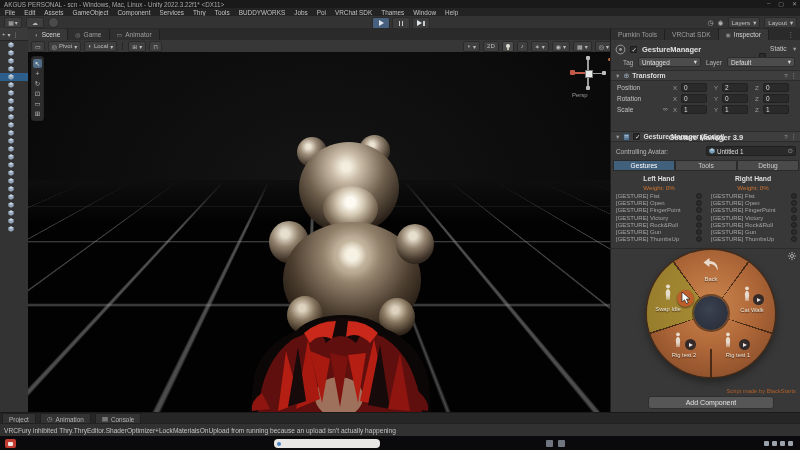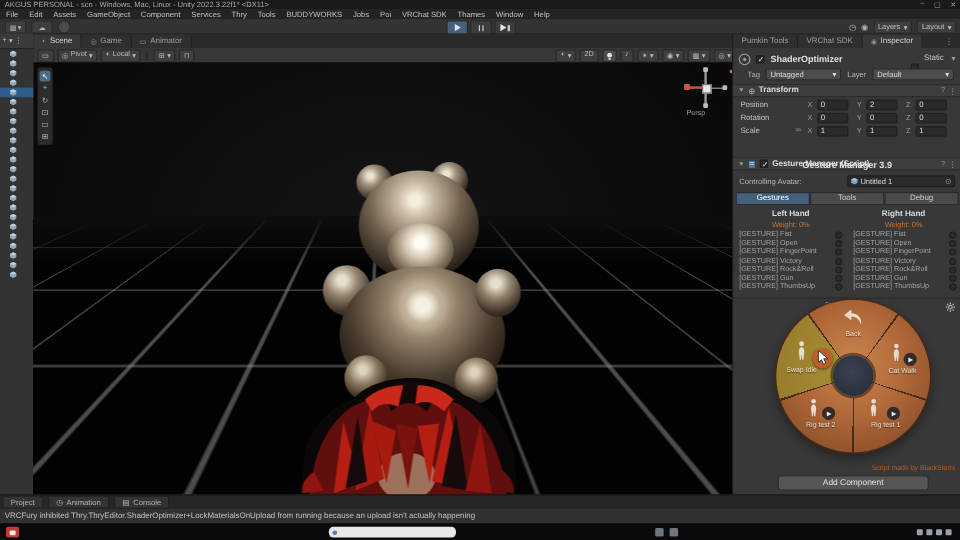--- a/index.html
+++ b/index.html
@@ -503,21 +503,21 @@
     <div class="ptab" style="margin-left:auto;background:transparent;border:none;">⋮</div>
   </div>
 
   <div class="insp">
 
     <svg class="row-abs" style="left:4px;top:4px;" width="11" height="11" viewBox="0 0 11 11">
       <circle cx="5.5" cy="5.5" r="4.4" fill="none" stroke="#9a9a9a" stroke-width="1"></circle>
       <circle cx="5.5" cy="5.5" r="1.4" fill="#9a9a9a"></circle>
     </svg>
     <div class="chk on row-abs" style="left:19px;top:6px;"></div>
-    <div class="row-abs" style="left:31px;top:5px;font-size:7.5px;font-weight:bold;color:#e0e0e0;">ShaderOptimizer</div>
+    <div class="row-abs" style="left:31px;top:5px;font-size:7.5px;font-weight:bold;color:#e0e0e0;">GestureManager</div>
     <div class="chk row-abs" style="left:148px;top:6px;"></div>
     <div class="row-abs" style="left:159px;top:5px;font-size:6.6px;color:#c8c8c8;">Static</div>
     <div class="row-abs" style="left:182px;top:5px;font-size:6.6px;color:#9a9a9a;">▾</div>
 
     <div class="row-abs" style="left:12px;top:19px;font-size:6.4px;color:#b5b5b5;">Tag</div>
     <div class="dropdown row-abs" style="left:27px;top:17px;width:63px;">
       <span>Untagged</span>
       <span>▾</span>
     </div>
     <div class="row-abs" style="left:95px;top:19px;font-size:6.4px;color:#b5b5b5;">Layer</div>

